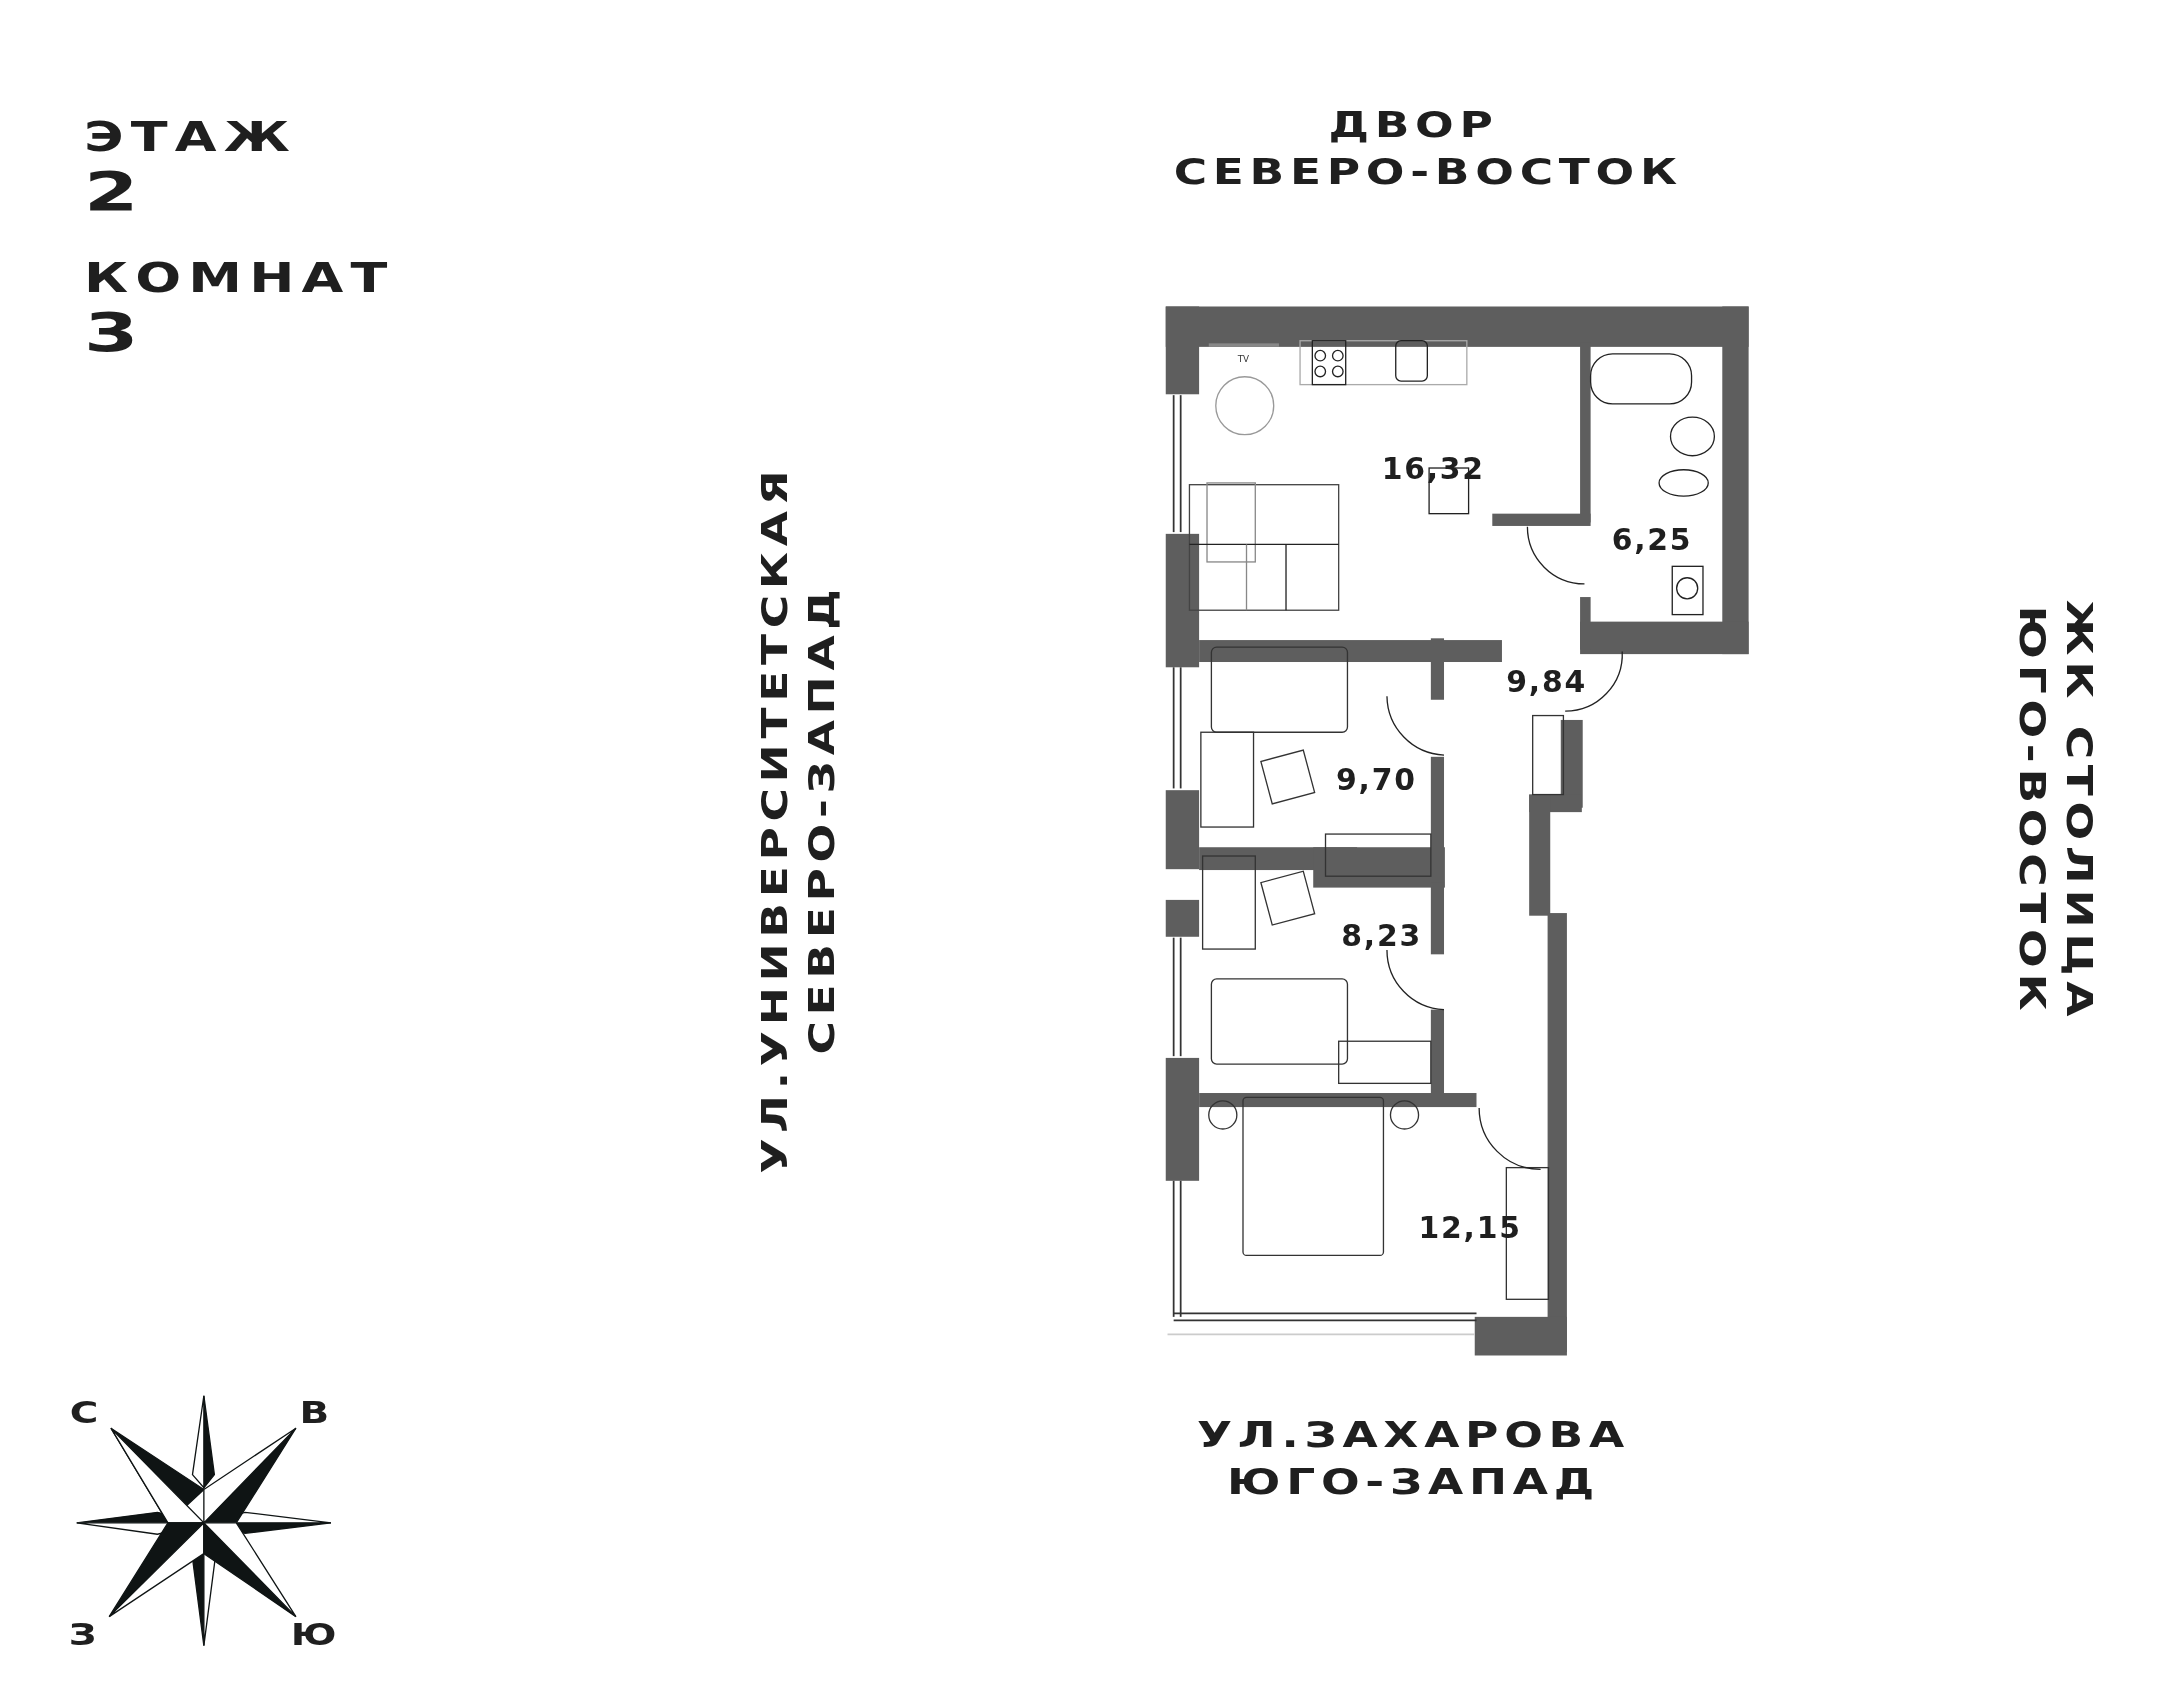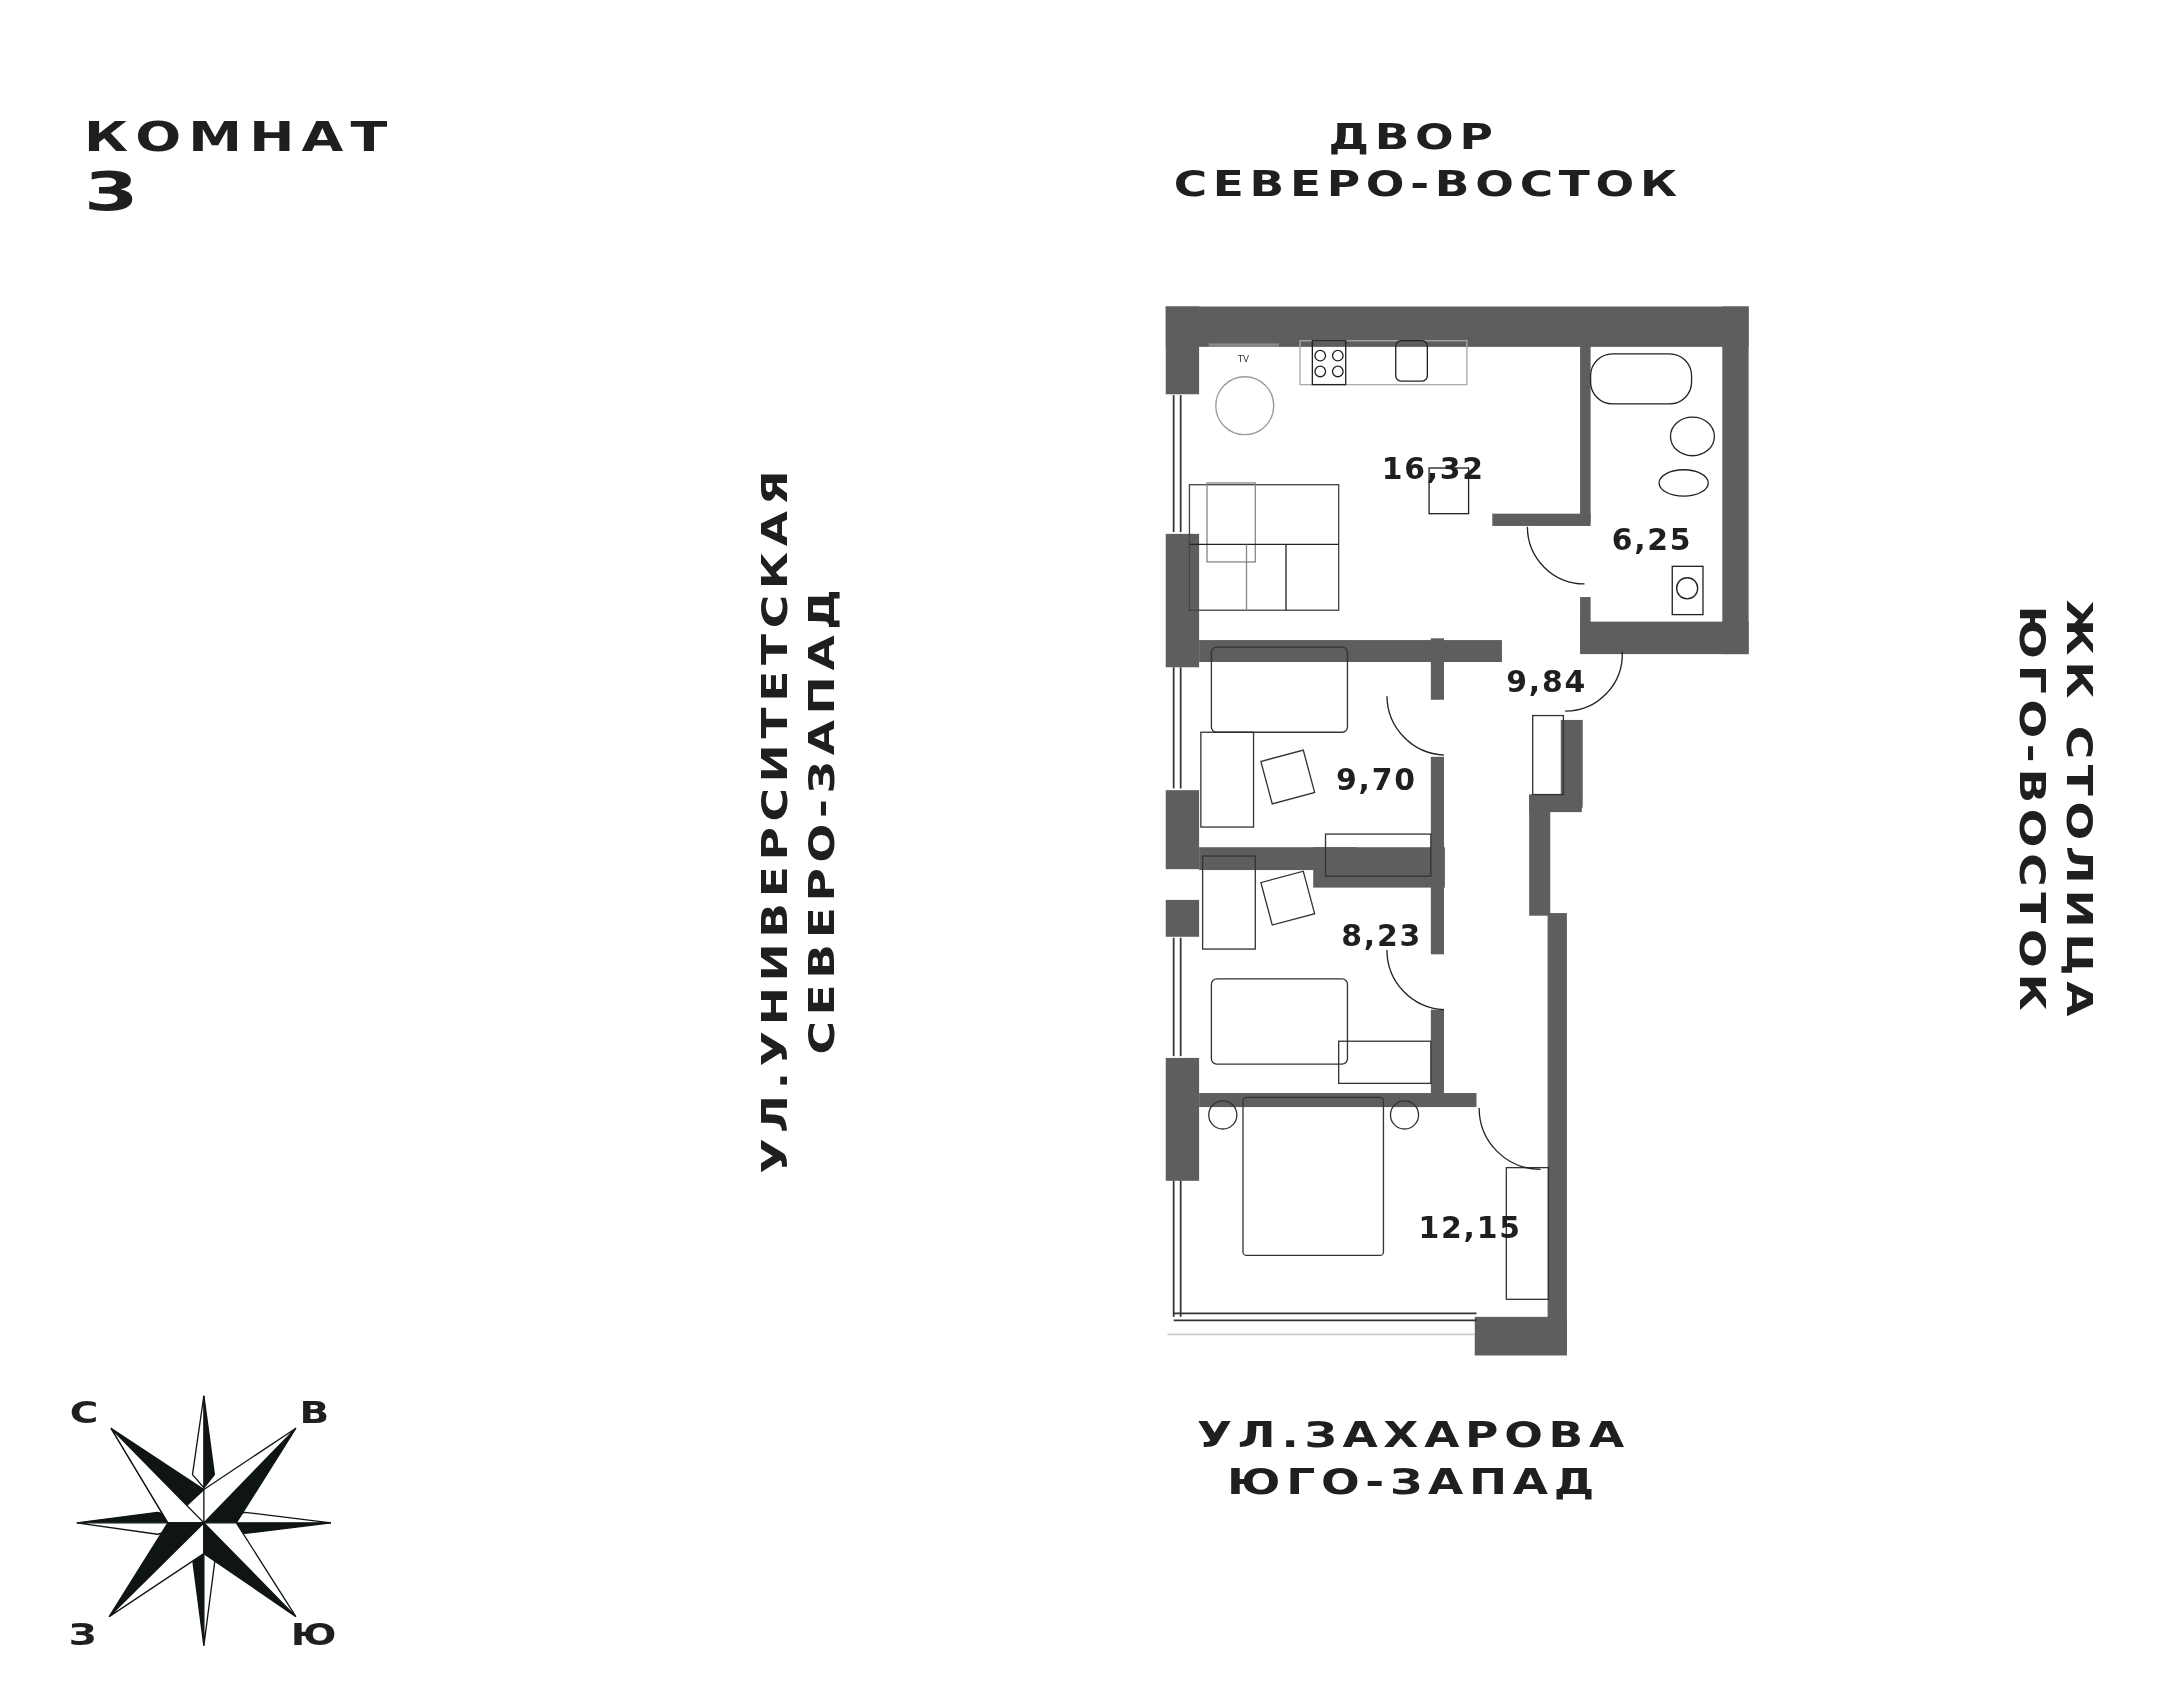--- a/index.html
+++ b/index.html
@@ -5,33 +5,37 @@
   html, body { margin:0; padding:0; background:#ffffff; }
   body { width:2177px; height:1705px; position:relative; overflow:hidden;
          font-family:"DejaVu Sans", "Liberation Sans", sans-serif; color:#1f1f1f; }
   .info { position:absolute; left:84px; top:114px; }
   .info-block { margin-bottom:32px; }
   .info-label { font-size:40px; font-weight:bold; letter-spacing:5.3px; line-height:46px; transform:scaleX(1.35); transform-origin:left; white-space:nowrap; }
   .info-value { font-size:54px; font-weight:bold; line-height:63px; letter-spacing:3.5px; transform:scaleX(1.45); transform-origin:left; white-space:nowrap; }
   .info-value sup { font-size:26px; vertical-align:top; position:relative; top:-5.3px; }
   .dir { position:absolute; font-weight:bold; letter-spacing:4.4px; font-size:35px; line-height:47px; text-align:center; white-space:nowrap; }
   .dir div { transform:scaleX(1.3); }
-  .dir-top { left:1229px; top:114px; width:369px; }
+  .dir-top { left:1229px; top:102px; width:369px; }
   .dir-bottom { left:1229px; top:1412px; width:369px; }
   .dir-left { left:509px; top:772px; width:579px; transform:rotate(-90deg); transform-origin:center; }
   .dir-right { left:1835px; top:764px; width:439px; transform:rotate(90deg); transform-origin:center; }
   .plan { position:absolute; left:0; top:0; }
   .room-label { font-family:"DejaVu Sans", sans-serif; font-weight:bold; font-size:34px; fill:#1f1f1f; letter-spacing:2px; }
   .compass { position:absolute; left:61px; top:1391px; width:298px; height:290px; }
   .compass-letter { position:absolute; font-size:30px; font-weight:bold; transform:scaleX(1.3); }
 </style>
 </head>
 <body>
 
 <div class="info">
+  <div class="info-block">
+    <div class="info-label">ЭТАЖ</div>
+    <div class="info-value">2</div>
+  </div>
   <div class="info-block">
     <div class="info-label">КОМНАТ</div>
     <div class="info-value">3</div>
   </div>
 </div>
 
 <div class="dir dir-top">
   <div>ДВОР</div>
   <div>СЕВЕРО-ВОСТОК</div>
 </div>

